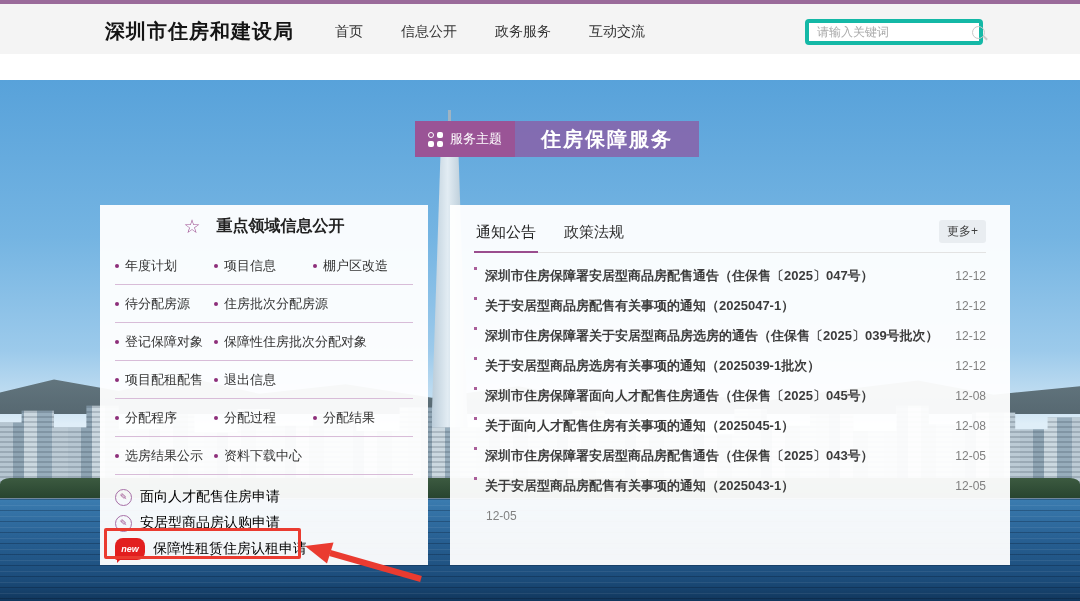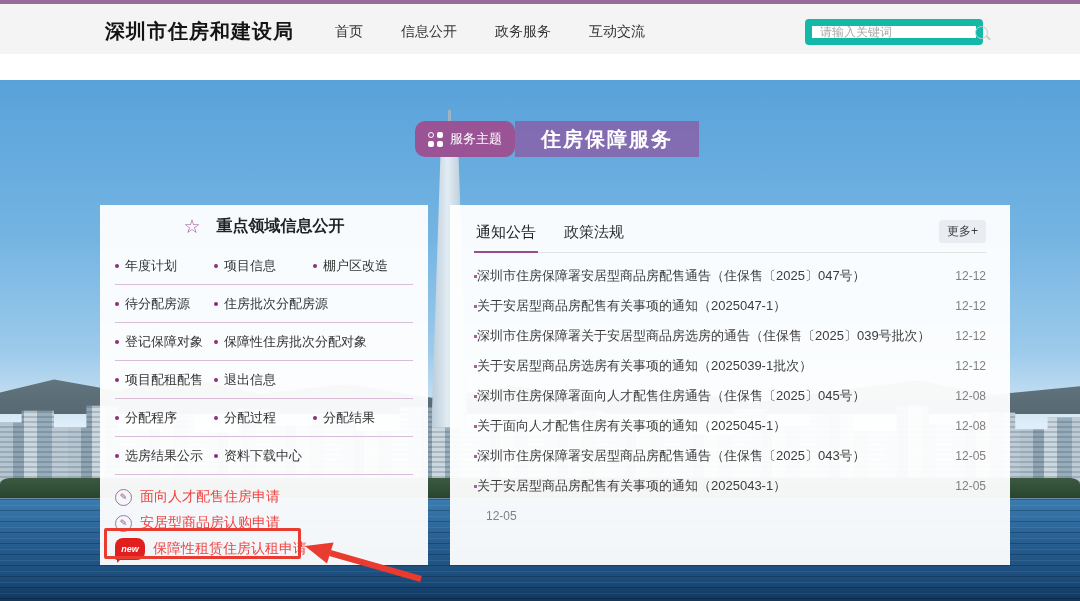--- a/index.html
+++ b/index.html
@@ -6,21 +6,21 @@
   body { font-family:"Liberation Sans","DejaVu Sans",sans-serif; background:#fff; }
   .page { position:relative; width:1080px; height:601px; overflow:hidden; background:#fff; }
 
   
   .topbar { position:absolute; left:0; top:0; width:1080px; height:4px; background:#9a6a9a; }
   .header { position:absolute; left:0; top:4px; width:1080px; height:50px; background:#f4f4f4; }
   .site-title { position:absolute; left:105px; top:14px; font-size:20px; font-weight:bold; color:#141414; letter-spacing:1px; }
   .nav { position:absolute; left:335px; top:19px; display:flex; gap:38px; }
   .nav-item { font-size:14px; color:#333; cursor:pointer; white-space:nowrap; }
   .search-box { position:absolute; left:805px; top:15px; width:178px; height:26px; background:#fff;
-                border:7px solid #14b8a6; border-radius:4px; display:flex; align-items:center; padding:0 8px; }
+                border:4px solid #14b8a6; border-radius:4px; display:flex; align-items:center; padding:0 8px; }
   .search-box input { border:none; outline:none; flex:1; font-size:12px; color:#555; background:transparent;
                       font-family:"Liberation Sans","DejaVu Sans",sans-serif; }
   .search-box input::placeholder { color:#aaa; }
   .search-icon { width:13px; height:13px; border:1.5px solid #c9c9c9; border-radius:50%; position:relative; flex:none; }
   .search-icon::after { content:""; position:absolute; width:5px; height:1.5px; background:#c9c9c9;
                         transform:rotate(45deg); right:-4px; bottom:-1px; }
   .gap-band { position:absolute; left:0; top:54px; width:1080px; height:26px; background:#fff; }
 
   
   .hero { position:absolute; left:0; top:80px; width:1080px; height:521px; overflow:hidden;
@@ -37,56 +37,56 @@
   .tower-spire { position:absolute; left:448px; top:30px; width:3px; height:45px; background:#9fb4c3; }
   .trees { position:absolute; left:0; top:398px; width:1080px; height:24px;
      background:linear-gradient(180deg,#3c5a40,#24402c); border-radius:10px 10px 0 0/6px 6px 0 0; }
   .sea { position:absolute; left:0; top:418px; width:1080px; height:103px;
      background:linear-gradient(180deg,#3b7cb0 0%,#275f92 40%,#1b4b79 80%,#11365c 100%); border-top:1px solid rgba(255,255,255,.4); }
   .sea::after { content:""; position:absolute; inset:0;
      background:repeating-linear-gradient(180deg, rgba(0,10,25,.25) 0 1px, rgba(255,255,255,0) 1px 6px, rgba(255,255,255,.07) 6px 7px, rgba(255,255,255,0) 7px 11px); }
 
   
   .theme-badge { position:absolute; left:415px; top:121px; height:36px; display:flex; }
-  .badge-left { background:#9a5496; color:#fff; display:flex; align-items:center; gap:7px; padding:0 13px;border-radius:10px; }
+  .badge-left { background:#9a5496; color:#fff; display:flex; align-items:center; gap:7px; padding:0 13px; }
   .badge-label { font-size:13px; }
   .grid-icon { width:15px; height:15px; display:grid; grid-template-columns:6px 6px; grid-template-rows:6px 6px; gap:3px; }
   .grid-icon i { border-radius:2px; background:#fff; }
   .grid-icon i.hollow { background:transparent; border:1.5px solid #fff; border-radius:50%; }
   .badge-right { background:rgba(133,103,172,.92); color:#fff; display:flex; align-items:center; padding:0 26px; }
   .badge-title { font-size:20px; font-weight:bold; letter-spacing:2px; }
 
   
   .left-panel { position:absolute; left:100px; top:205px; width:328px; height:360px; background:rgba(255,255,255,.95); }
   .lp-title-row { height:42px; display:flex; align-items:center; justify-content:center; gap:8px; }
   .star-icon { color:#9c4d8f; font-size:19px; line-height:1; }
   .lp-title { font-size:16px; font-weight:bold; color:#222;margin-left:8px; }
   .link-row { display:flex; align-items:center; height:38px; margin:0 15px; border-bottom:1px solid #d8bcd8; }
   .key-link { min-width:99px; font-size:13px; color:#333; white-space:nowrap; cursor:pointer; display:flex; align-items:center; gap:6px; }
   .key-link .dot { width:4px; height:4px; border-radius:50%; background:#8d2f7a; flex:none; }
   .apply-area { padding:9px 15px 0; }
   .apply-link { display:flex; align-items:center; gap:8px; height:26px; cursor:pointer; }
   .pen-icon { width:17px; height:17px; border:1px solid #a76fa7; border-radius:50%; color:#9a4d8e;
               font-size:9px; display:flex; align-items:center; justify-content:center; flex:none; }
-  .apply-label { font-size:14px; color:#ef4444; white-space:nowrap; }
+  .apply-label { font-size:14px; color:#000000; white-space:nowrap; }
   .new-badge { width:30px; height:22px; background:#e21f1f; border-radius:8px 8px 8px 2px; color:#fff;
                font-size:9px; font-style:italic; font-weight:bold; display:flex; align-items:center; justify-content:center; flex:none; position:relative;text-align:center; }
   .new-badge::after { content:""; position:absolute; left:2px; bottom:-3px; border:3px solid transparent; border-top-color:#e21f1f; border-left-color:#e21f1f; }
 
   
   .right-panel { position:absolute; left:450px; top:205px; width:560px; height:360px; background:rgba(255,255,255,.95); padding:0 24px; }
   .tab-row { display:flex; align-items:flex-end; height:48px; border-bottom:1px solid #e3e3e3; position:relative; }
   .tab { font-size:15px; color:#333; padding:0 2px 10px; margin-right:24px; cursor:pointer; position:relative; }
   .tab.active { color:#222; }
   .tab.active::after { content:""; position:absolute; left:0; right:0; bottom:-1px; height:2px; background:#9a4d8e; }
   .more-btn { position:absolute; right:0; bottom:9px; background:#e9edf1; color:#404040; font-size:12px;
               padding:3px 8px; border-radius:3px; cursor:pointer; }
   .notice-list { padding-top:8px; }
   .notice-row { display:flex; align-items:center; justify-content:space-between; height:30px; cursor:pointer; }
-  .notice-left { display:flex; align-items:center; min-width:0; }
+  .notice-left { display:flex; align-items:flex-start; gap:8px; min-width:0;font-weight:bold; }
   .notice-bullet { width:3px; height:3px; background:#a95f9a; flex:none; }
   .notice-title { font-size:13px; color:#3c3c3c; white-space:nowrap; overflow:hidden; text-overflow:ellipsis; }
   .notice-date { font-size:12px; color:#808080; flex:none; margin-left:12px; }
 
   
   .highlight-box { position:absolute; left:104px; top:528px; width:197px; height:31px;
                    border:3px solid #ea3b30; border-radius:2px; pointer-events:none; }
   .arrow-svg { position:absolute; left:0; top:0; width:1080px; height:601px; pointer-events:none; }
 </style>
 </head>

